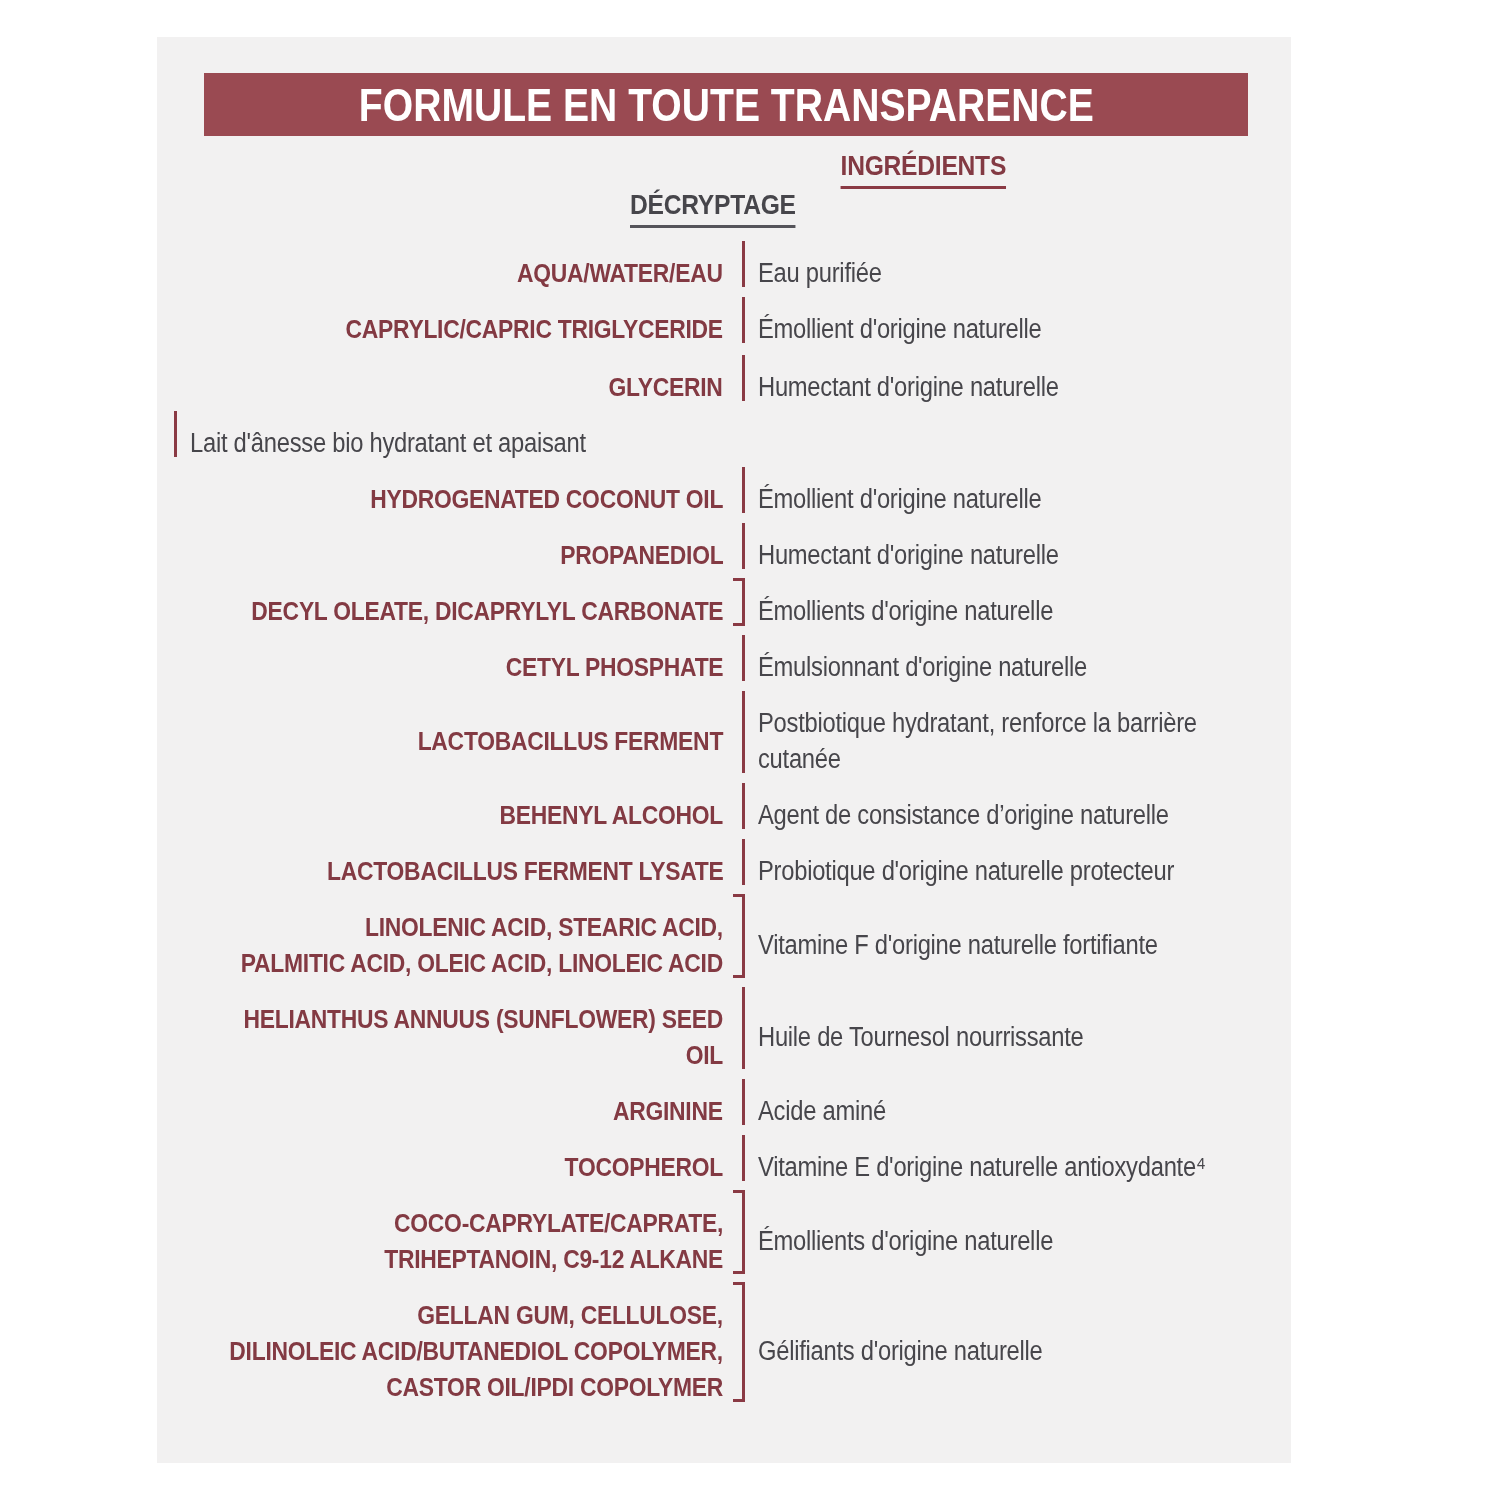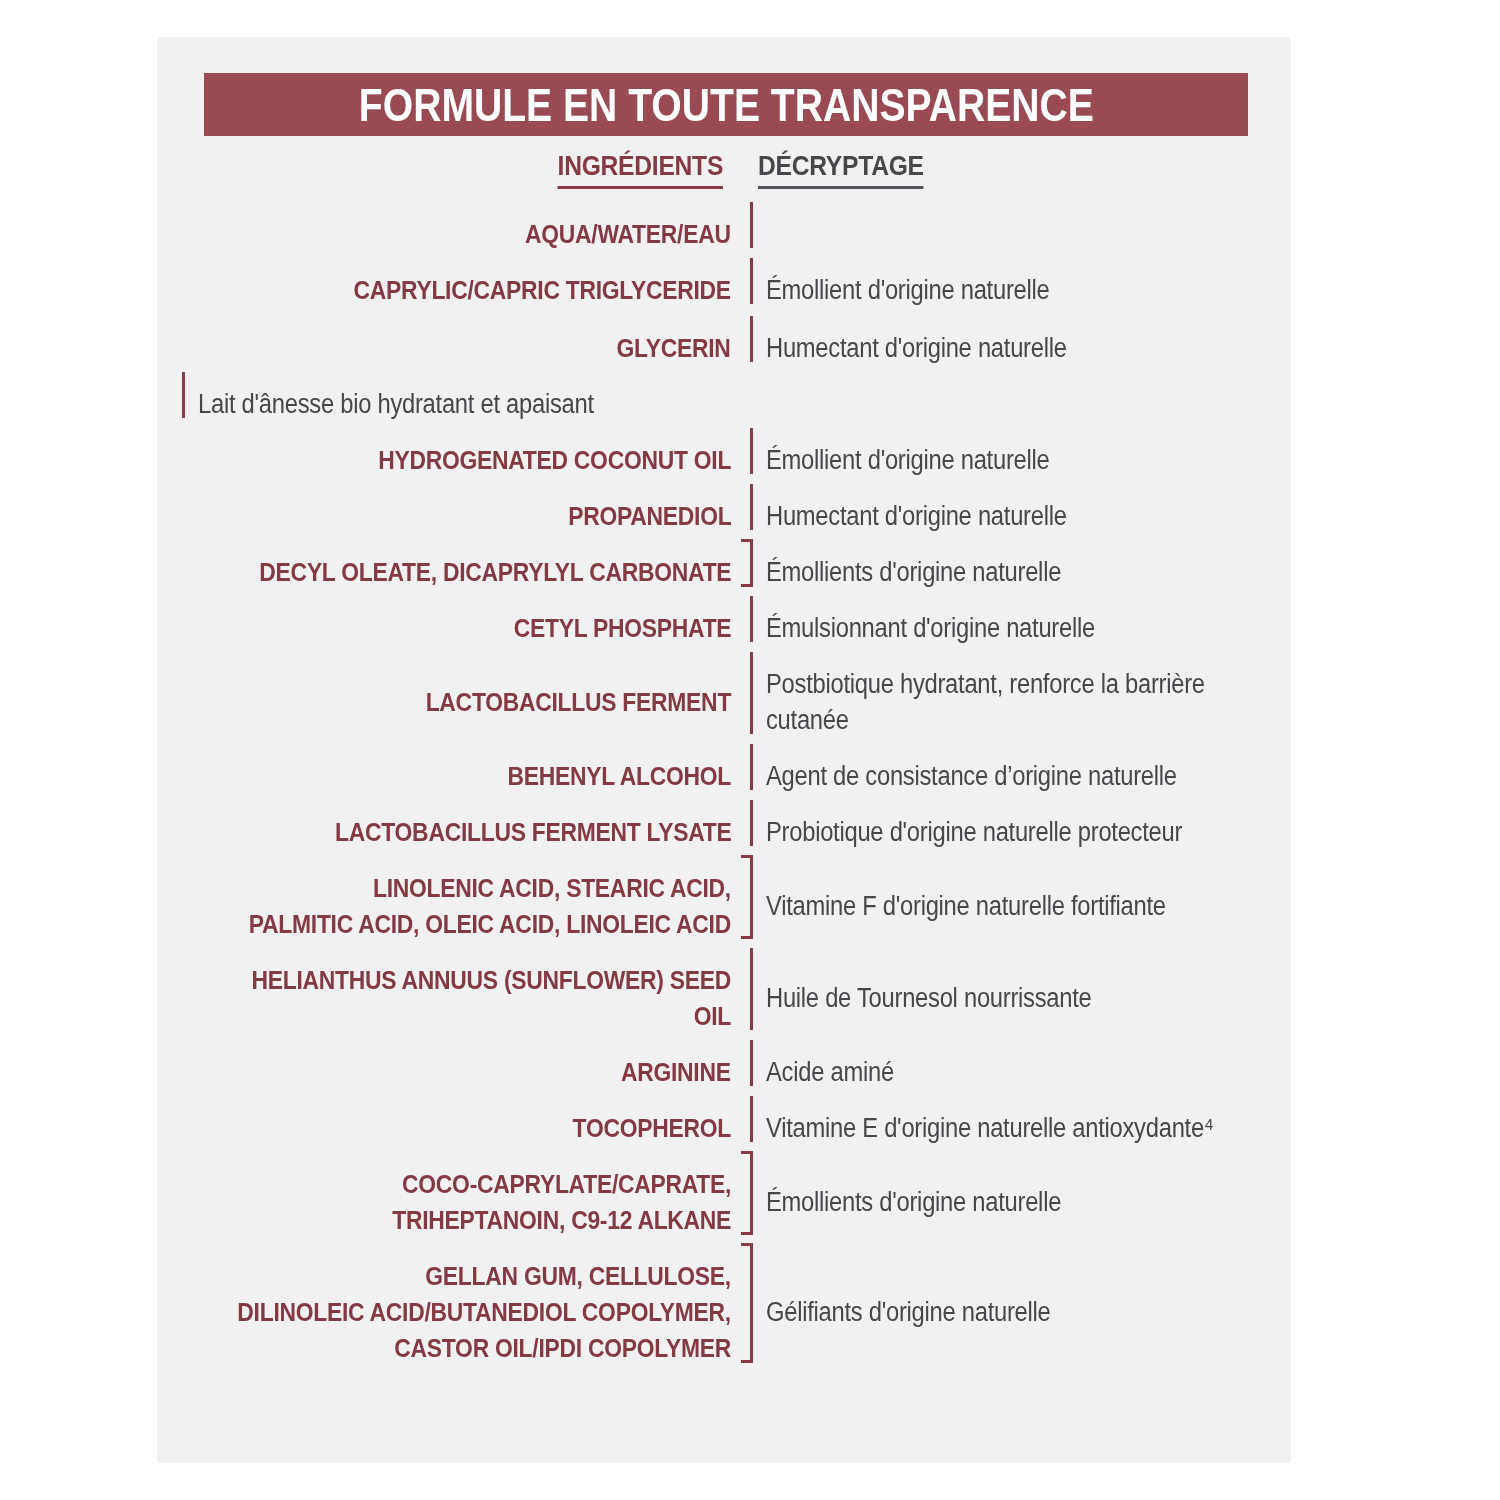--- a/index.html
+++ b/index.html
@@ -18,33 +18,33 @@
   .band {
     margin:36px 43px 0 47px; height:63px;
     background:#9a4a52;
     display:flex; align-items:center; justify-content:center;
   }
   .band .title {
     color:#ffffff; font-size:46px; font-weight:bold;
     letter-spacing:0px; white-space:nowrap;
     display:inline-block; transform:scaleX(0.85);
   }
-  .cols { display:flex; align-items:center; margin-top:14px; }
+  .cols { display:flex; align-items:center; margin-top:14px;flex-direction:column; }
   .c-ing { width:568px; text-align:right; padding-right:2px; }
   .c-sep { width:33px; position:relative; align-self:stretch; flex:none; }
   .c-dec { flex:1; text-align:left; min-width:0; }
   .hdr {
     display:inline-block; font-size:28px; font-weight:bold;
     letter-spacing:-0.3px; padding-bottom:4px; border-bottom:3px solid;
     line-height:32px; white-space:nowrap;
   }
   .hdr-ing { color:#833a43; border-color:#8a3a44; transform:scaleX(0.88); transform-origin:right center; }
   .hdr-dec { color:#47464b; border-color:#55545a; transform:scaleX(0.88); transform-origin:left center; }
   .rows { margin-top:8px; }
-  .row { display:flex; align-items:center; padding:1px 8px;text-decoration:underline; }
+  .row { display:flex; align-items:center; padding:1px 0;text-decoration:underline; }
   .cell { white-space:pre-line; }
   .ing-text {
     display:inline-block; color:#833a43; font-weight:bold;
     font-size:26px; line-height:36px; letter-spacing:-0.3px;
     transform:scaleX(0.88); transform-origin:right center;
     text-align:right;
   }
   .dec-text {
     display:inline-block; color:#47464b;
     font-size:27px; line-height:36px; letter-spacing:-0.3px;
@@ -81,20 +81,23 @@
     </div>
 
     <div class="rows" id="rows">
   <div class="row">
     <div class="cell c-ing">
       <span class="ing-text">AQUA/WATER/EAU</span>
     </div>
     <div class="c-sep">
       <span class="sep-line"></span>
     </div>
+    <div class="cell c-dec">
+      <span class="dec-text">Eau purifiée</span>
+    </div>
   </div>
 
   <div class="row">
     <div class="cell c-ing">
       <span class="ing-text">CAPRYLIC/CAPRIC TRIGLYCERIDE</span>
     </div>
     <div class="c-sep">
       <span class="sep-line"></span>
     </div>
     <div class="cell c-dec">

